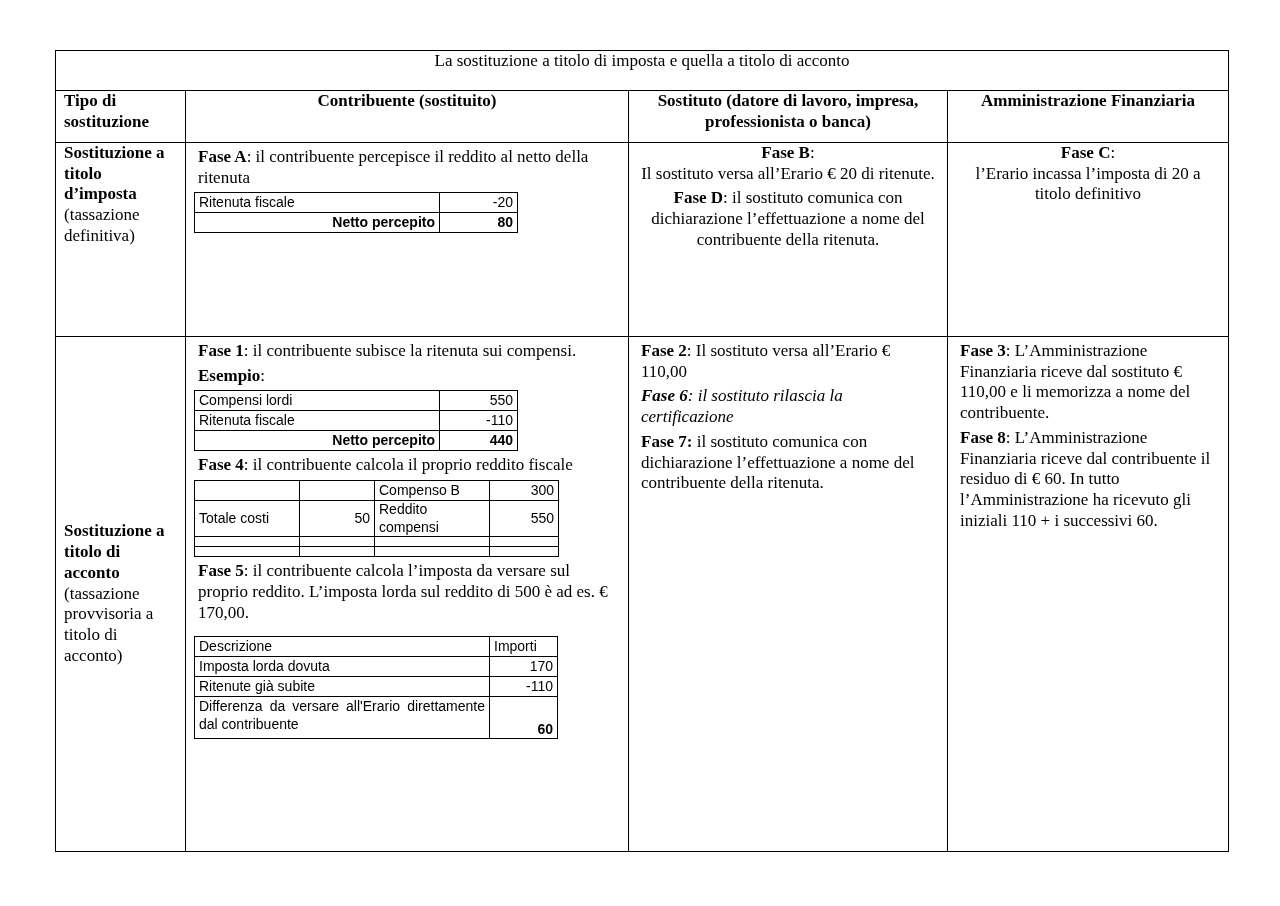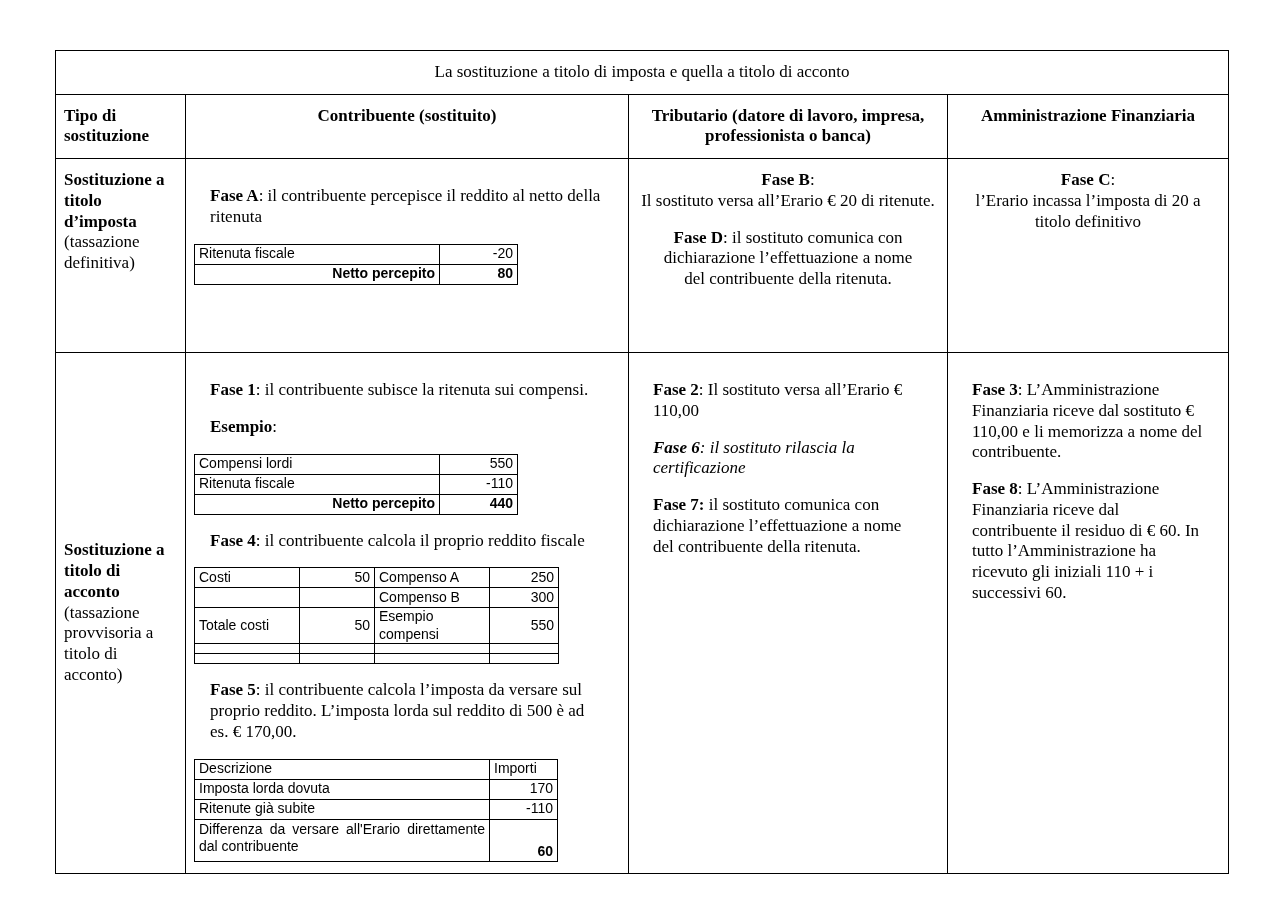--- a/index.html
+++ b/index.html
@@ -1,33 +1,33 @@
 <!DOCTYPE html>
 <html><head>
 <meta charset="utf-8">
 <style>
   * { box-sizing: border-box; }
   html, body { margin: 0; padding: 0; background: #fff; }
   body { width: 1280px; height: 906px; font-family: "Liberation Serif", serif; color: #000; }
   .page { padding: 50px 0 0 55px; }
 
   table.main { border-collapse: collapse; table-layout: fixed; width: 1173px; }
-  table.main > tbody > tr > td { border: 1px solid #000; vertical-align: top; padding: 11px 8px; font-size: 17px; line-height: 1.22; }
+  table.main > tbody > tr > td { border: 1px solid #000; vertical-align: top; padding: 0 8px; font-size: 17px; line-height: 1.22; }
 
   .title-cell { height: 40px; text-align: center; font-size: 30px; line-height: 38px; padding: 0; }
   .hd-row > td { font-weight: bold; font-size: 19px; text-align: center; height: 52px; padding-top: 2px; line-height: 1.2; vertical-align: top; }
   .hd-row > td.hd-left { text-align: left; }
 
   .row-imposta > td { height: 194px; }
   .row-acconto > td { height: 515px; }
 
   .b { font-weight: bold; }
   .mid { vertical-align: middle !important; }
   .center-cell { text-align: center; }
-  p.phase { margin: 16px; }
+  p.phase { margin: 4px; }
   .mt22 { margin-top: 22px; }
   .mt20 { margin-top: 20px; }
   .mt16 { margin-top: 16px; }
   .mt-d { margin-top: 38px; }
   .mt-f6 { margin-top: 255px; font-style: italic; }
   .mt-f8 { margin-top: 218px; }
 
   table.mini { border-collapse: collapse; table-layout: fixed; font-family: "Liberation Sans", sans-serif; font-size: 14px; line-height: 1.25; margin-top: 3px; }
   table.mini td { border: 1px solid #000; padding: 0 4px; height: 20px; vertical-align: middle; overflow: hidden; }
   table.mini .num { text-align: right; }
@@ -54,21 +54,21 @@
     </colgroup>
     <tbody>
 
       <tr>
         <td colspan="4" class="title-cell">La sostituzione a titolo di imposta e quella a titolo di acconto</td>
       </tr>
 
       <tr class="hd-row">
         <td class="hd-left">Tipo di sostituzione</td>
         <td>Contribuente (sostituito)</td>
-        <td>Tributario (datore di lavoro, impresa, professionista o banca)</td>
+        <td>Sostituto (datore di lavoro, impresa, professionista o banca)</td>
         <td>Amministrazione Finanziaria</td>
       </tr>
 
       <tr class="row-imposta">
         <td>
           <div class="b">Sostituzione a titolo d’imposta</div>
           <div>(tassazione definitiva)</div>
         </td>
 
         <td>
@@ -142,35 +142,29 @@
 
           <table class="mini">
             <colgroup>
                 <col style="width:105px">
                 <col style="width:75px">
                 <col style="width:115px">
                 <col style="width:69px">
               </colgroup>
             <tbody>
               <tr>
-                <td>Costi</td>
-                <td class="num">50</td>
-                <td>Compenso A</td>
-                <td class="num">250</td>
-              </tr>
-              <tr>
                 <td></td>
                 <td class="num"></td>
                 <td>Compenso B</td>
                 <td class="num">300</td>
               </tr>
               <tr>
                 <td>Totale costi</td>
                 <td class="num">50</td>
-                <td>Esempio compensi</td>
+                <td>Reddito compensi</td>
                 <td class="num">550</td>
               </tr>
               <tr class="blank">
                 <td></td>
                 <td></td>
                 <td></td>
                 <td></td>
               </tr>
               <tr class="blank">
                 <td></td>

